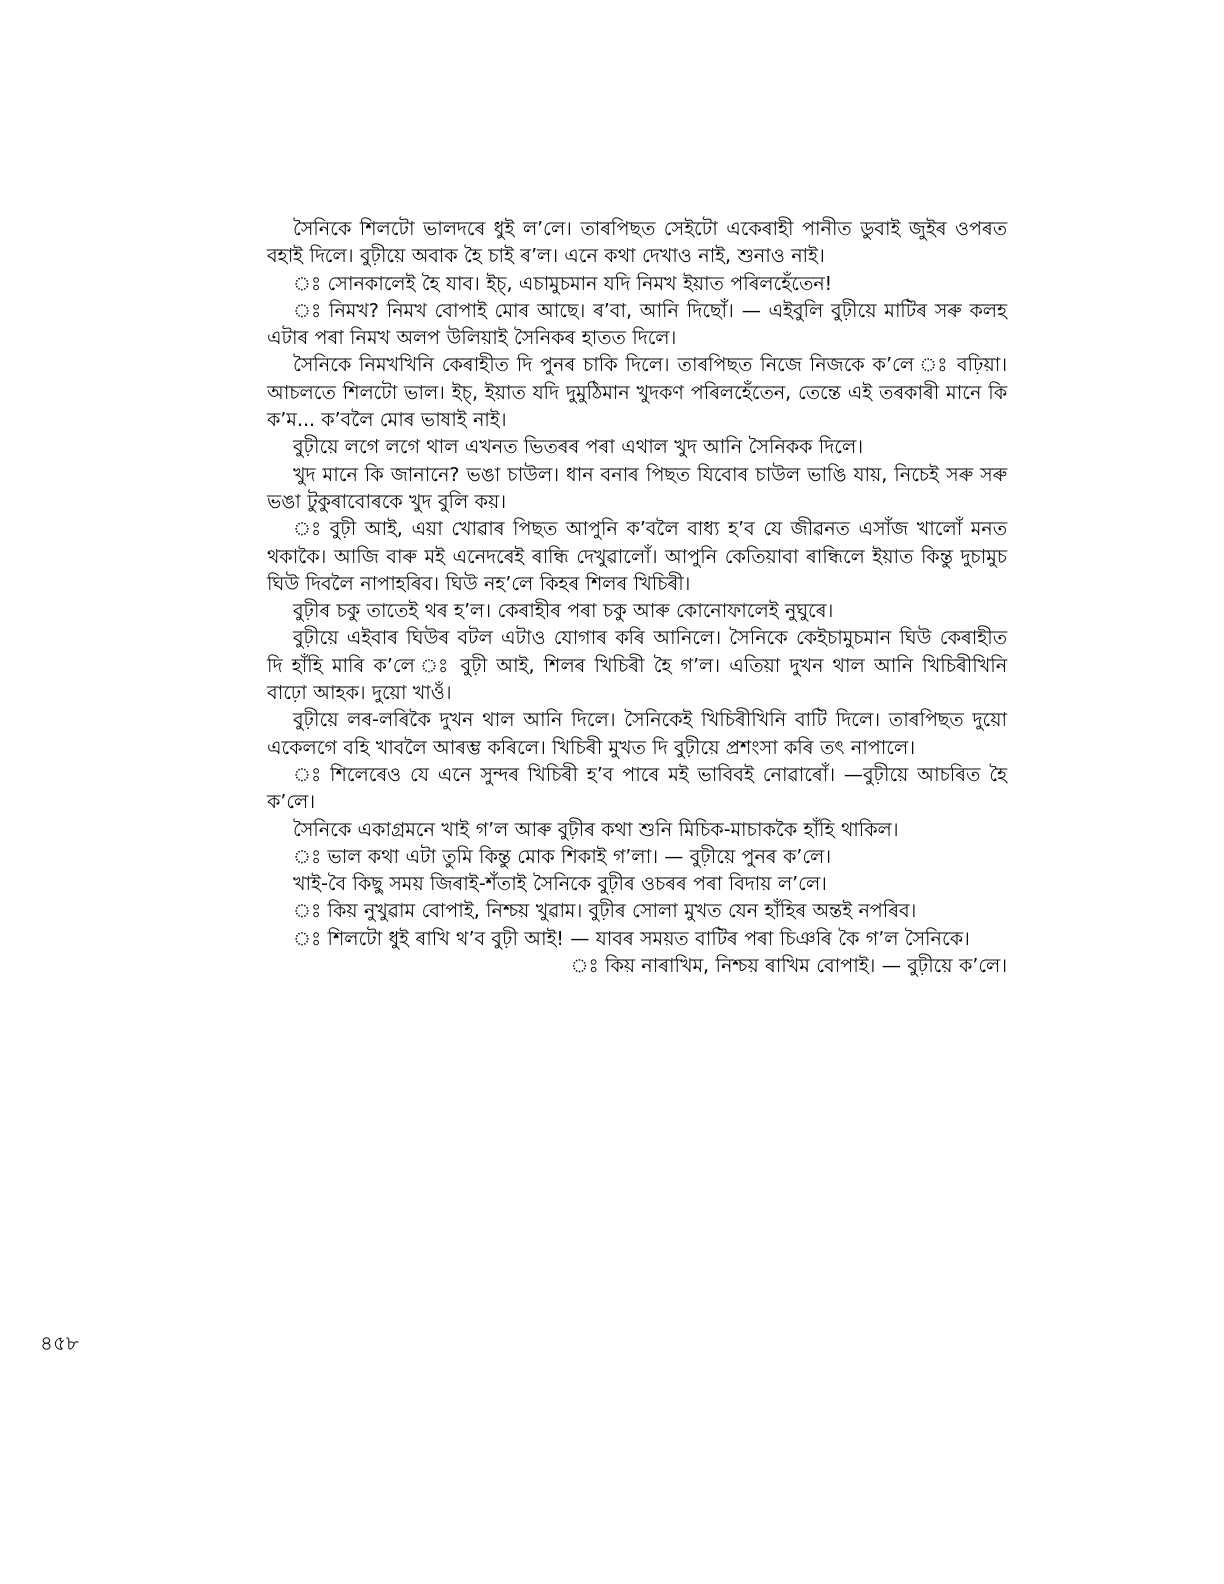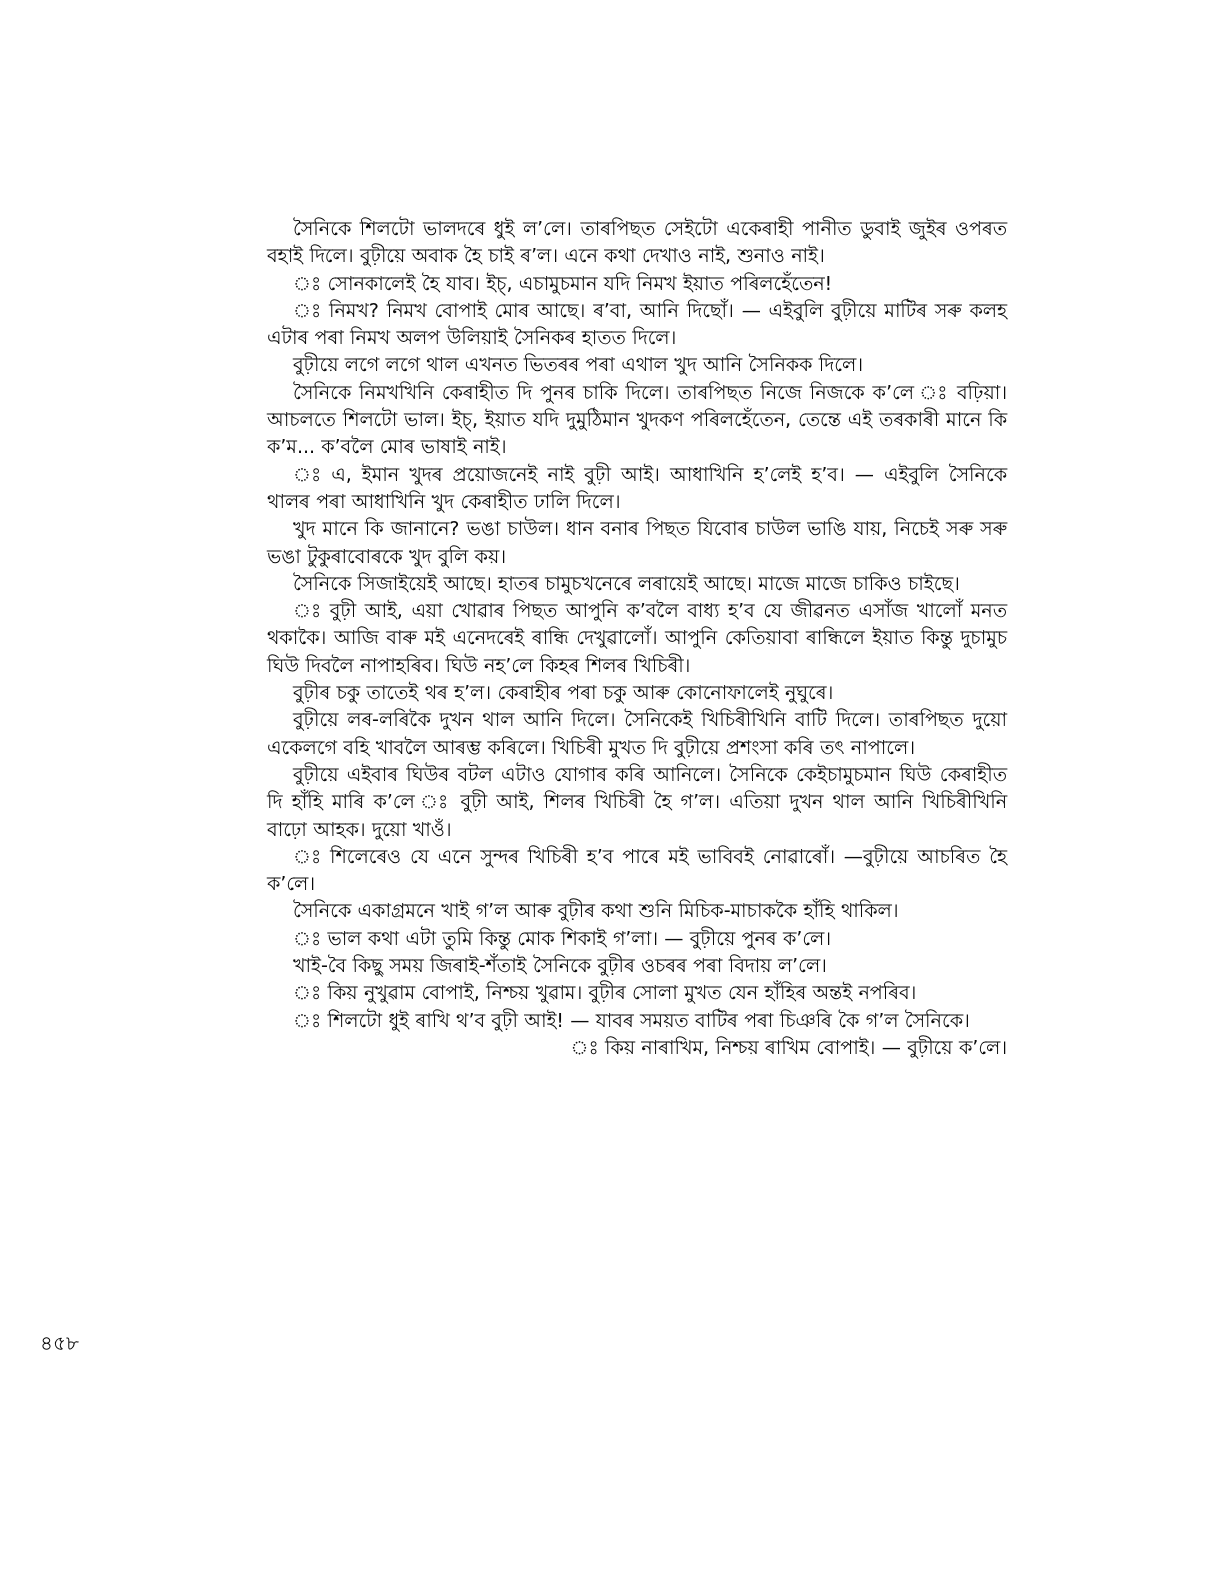--- a/index.html
+++ b/index.html
@@ -70,29 +70,27 @@
 </head>
 <body>
 
 <div class="page">
 
   <div class="text-block">
 
     <p class="para">সৈনিকে শিলটো ভালদৰে ধুই ল’লে। তাৰপিছত সেইটো একেৰাহী পানীত ডুবাই জুইৰ ওপৰত বহাই দিলে। বুঢ়ীয়ে অবাক হৈ চাই ৰ’ল। এনে কথা দেখাও নাই, শুনাও নাই।</p>
     <p class="para dialogue">ঃ সোনকালেই হৈ যাব। ইচ্, এচামুচমান যদি নিমখ ইয়াত পৰিলহেঁতেন!</p>
     <p class="para dialogue">ঃ নিমখ? নিমখ বোপাই মোৰ আছে। ৰ’বা, আনি দিছোঁ। — এইবুলি বুঢ়ীয়ে মাটিৰ সৰু কলহ এটাৰ পৰা নিমখ অলপ উলিয়াই সৈনিকৰ হাতত দিলে।</p>
+    <p class="para">সৈনিকে নিমখখিনি কেৰাহীত দি পুনৰ চাকি দিলে। তাৰপিছত নিজে নিজকে ক’লে ঃ বঢ়িয়া। আচলতে শিলটো ভাল। ইচ্, ইয়াত যদি দুমুঠিমান খুদকণ পৰিলহেঁতেন, তেন্তে এই তৰকাৰী মানে কি ক’ম... ক’বলৈ মোৰ ভাষাই নাই।</p>
     <p class="para">বুঢ়ীয়ে লগে লগে থাল এখনত ভিতৰৰ পৰা এথাল খুদ আনি সৈনিকক দিলে।</p>
-    <p class="para">সৈনিকে নিমখখিনি কেৰাহীত দি পুনৰ চাকি দিলে। তাৰপিছত নিজে নিজকে ক’লে ঃ বঢ়িয়া। আচলতে শিলটো ভাল। ইচ্, ইয়াত যদি দুমুঠিমান খুদকণ পৰিলহেঁতেন, তেন্তে এই তৰকাৰী মানে কি ক’ম... ক’বলৈ মোৰ ভাষাই নাই।</p>
-    <p class="para dialogue">ঃ এ, ইমান খুদৰ প্ৰয়োজনেই নাই বুঢ়ী আই। আধাখিনি হ’লেই হ’ব। — এইবুলি সৈনিকে থালৰ পৰা আধাখিনি খুদ কেৰাহীত ঢালি দিলে।</p>
     <p class="para">খুদ মানে কি জানানে? ভঙা চাউল। ধান বনাৰ পিছত যিবোৰ চাউল ভাঙি যায়, নিচেই সৰু সৰু ভঙা টুকুৰাবোৰকে খুদ বুলি কয়।</p>
-    <p class="para">সৈনিকে সিজাইয়েই আছে। হাতৰ চামুচখনেৰে লৰায়েই আছে। মাজে মাজে চাকিও চাইছে।</p>
     <p class="para dialogue">ঃ বুঢ়ী আই, এয়া খোৱাৰ পিছত আপুনি ক’বলৈ বাধ্য হ’ব যে জীৱনত এসাঁজ খালোঁ মনত থকাকৈ। আজি বাৰু মই এনেদৰেই ৰান্ধি দেখুৱালোঁ। আপুনি কেতিয়াবা ৰান্ধিলে ইয়াত কিন্তু দুচামুচ ঘিউ দিবলৈ নাপাহৰিব। ঘিউ নহ’লে কিহৰ শিলৰ খিচিৰী।</p>
     <p class="para">বুঢ়ীৰ চকু তাতেই থৰ হ’ল। কেৰাহীৰ পৰা চকু আৰু কোনোফালেই নুঘুৰে।</p>
+    <p class="para">বুঢ়ীয়ে এইবাৰ ঘিউৰ বটল এটাও যোগাৰ কৰি আনিলে। সৈনিকে কেইচামুচমান ঘিউ কেৰাহীত দি হাঁহি মাৰি ক’লে ঃ বুঢ়ী আই, শিলৰ খিচিৰী হৈ গ’ল। এতিয়া দুখন থাল আনি খিচিৰীখিনি বাঢ়ো আহক। দুয়ো খাওঁ।</p>
     <p class="para">বুঢ়ীয়ে লৰ-লৰিকৈ দুখন থাল আনি দিলে। সৈনিকেই খিচিৰীখিনি বাটি দিলে। তাৰপিছত দুয়ো একেলগে বহি খাবলৈ আৰম্ভ কৰিলে। খিচিৰী মুখত দি বুঢ়ীয়ে প্ৰশংসা কৰি তৎ নাপালে।</p>
-    <p class="para">বুঢ়ীয়ে এইবাৰ ঘিউৰ বটল এটাও যোগাৰ কৰি আনিলে। সৈনিকে কেইচামুচমান ঘিউ কেৰাহীত দি হাঁহি মাৰি ক’লে ঃ বুঢ়ী আই, শিলৰ খিচিৰী হৈ গ’ল। এতিয়া দুখন থাল আনি খিচিৰীখিনি বাঢ়ো আহক। দুয়ো খাওঁ।</p>
     <p class="para dialogue">ঃ শিলেৰেও যে এনে সুন্দৰ খিচিৰী হ’ব পাৰে মই ভাবিবই নোৱাৰোঁ। —বুঢ়ীয়ে আচৰিত হৈ ক’লে।</p>
     <p class="para">সৈনিকে একাগ্ৰমনে খাই গ’ল আৰু বুঢ়ীৰ কথা শুনি মিচিক-মাচাককৈ হাঁহি থাকিল।</p>
     <p class="para dialogue">ঃ ভাল কথা এটা তুমি কিন্তু মোক শিকাই গ’লা। — বুঢ়ীয়ে পুনৰ ক’লে।</p>
     <p class="para">খাই-বৈ কিছু সময় জিৰাই-শঁতাই সৈনিকে বুঢ়ীৰ ওচৰৰ পৰা বিদায় ল’লে।</p>
     <p class="para dialogue">ঃ কিয় নুখুৱাম বোপাই, নিশ্চয় খুৱাম। বুঢ়ীৰ সোলা মুখত যেন হাঁহিৰ অন্তই নপৰিব।</p>
     <p class="para dialogue">ঃ শিলটো ধুই ৰাখি থ’ব বুঢ়ী আই! — যাবৰ সময়ত বাটিৰ পৰা চিঞৰি কৈ গ’ল সৈনিকে।</p>
     <p class="para dialogue">ঃ কিয় নাৰাখিম, নিশ্চয় ৰাখিম বোপাই। — বুঢ়ীয়ে ক’লে।</p>
 
   </div>
 

